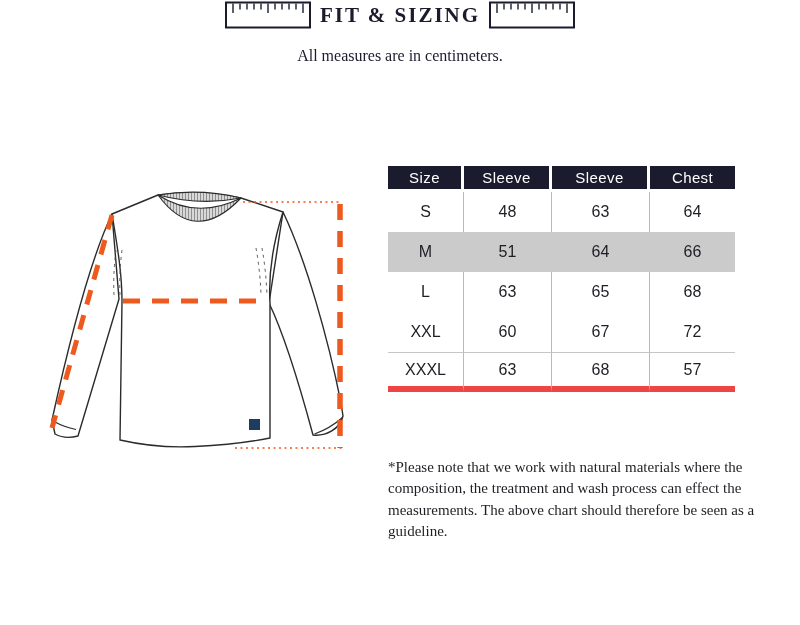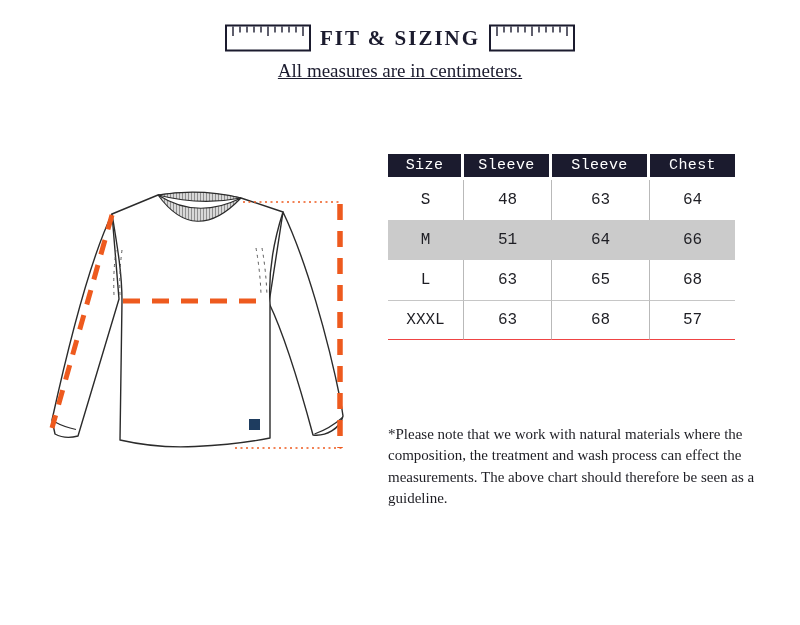--- a/index.html
+++ b/index.html
@@ -8,48 +8,47 @@
     position: relative;
     width: 800px;
     height: 625px;
     background: #ffffff;
     font-family: "Liberation Serif", serif;
     color: var(--navy, #1b1b2e);
     overflow: hidden;
   }
 
   
-  .header-block { position: absolute; left: 0; top: 24px; width: 100%; text-align: center; }
+  .header-block { position: absolute; left: 0; top: 1px; width: 100%; text-align: center; }
   .title-row { display: flex; align-items: center; justify-content: center; gap: 9px; }
   .page-title {
     font-size: 21px;
     font-weight: 700;
     letter-spacing: 2px;
     color: var(--navy, #1b1b2e);
     white-space: nowrap;
   }
   .page-subtitle {
-    margin-top: 8px;
-    font-size: 19px;
+    margin-top: 18px;
+    font-size: 16px;
     color: var(--navy, #1b1b2e);
-    text-decoration: underline;
   }
   .ruler-svg { display: block; }
 
   
   .diagram-svg { position: absolute; left: 10px; top: 98px; }
 
   
   table.size-table {
     position: absolute;
     left: 388px;
-    top: 154px;
+    top: 166px;
     border-collapse: separate;
     border-spacing: 0;
-    font-family: Liberation Mono, monospace;
+    font-family: Liberation Sans, sans-serif;
   }
   .size-table th {
     background: var(--navy, #1b1b2e);
     color: #ffffff;
     font-weight: 400;
     font-size: 15px;
     letter-spacing: 0.4px;
     height: 26px;
     text-align: center;
     border-right: 3px solid #ffffff;
@@ -60,27 +59,27 @@
     height: 40px;
     text-align: center;
     vertical-align: middle;
     font-size: 16px;
     color: #1e1e24;
     border-right: 1px solid transparent;
   }
   .size-table td:last-child { border-right: none; }
   .size-table tr:not(.shaded) td:not(:last-child) { border-right-color: var(--line-gray, #b9b9b9); }
   .size-table tr.shaded td { background: var(--row-gray, #cbcbcb); }
-  .size-table tr.last-row td { border-top: 1px solid #c6c6c6; border-bottom: 1px solid #ef4444; }
+  .size-table tr.last-row td { border-top: 1px solid #c6c6c6; border-bottom: 6px solid #ef4444; }
 
   
   .disclaimer {
     position: absolute;
     left: 388px;
-    top: 424px;
+    top: 457px;
     width: 388px;
     font-size: 15px;
     line-height: 1.42;
     color: #1e1e24;
   }
 </style>
 </head>
 <body>
 
 <div class="page" style="--orange: #EE5A1E; --navy: #1B1B2E; --row-gray: #CBCBCB; --line-gray: #B9B9B9; --collar-gray: #D8D8D8; --hatch-gray: #8F8F8F; --outline: #2B2B2B; --label-navy: #1E3C5F;">
@@ -191,20 +190,26 @@
           <td>51</td>
           <td>64</td>
           <td>66</td>
         </tr>
         <tr>
           <td>L</td>
           <td>63</td>
           <td>65</td>
           <td>68</td>
         </tr>
+        <tr>
+          <td>XXL</td>
+          <td>60</td>
+          <td>67</td>
+          <td>72</td>
+        </tr>
         <tr class="last-row">
           <td>XXXL</td>
           <td>63</td>
           <td>68</td>
           <td>57</td>
         </tr>
       </tbody>
   </table>
 
   <p class="disclaimer">*Please note that we work with natural materials where the composition, the treatment and wash process can effect the measurements. The above chart should therefore be seen as a guideline.</p>

